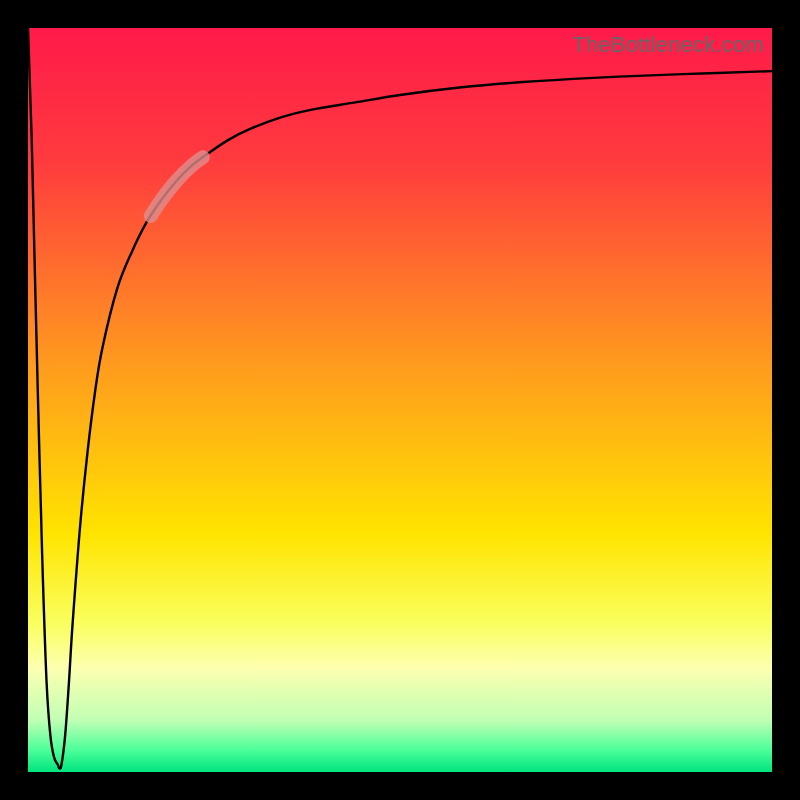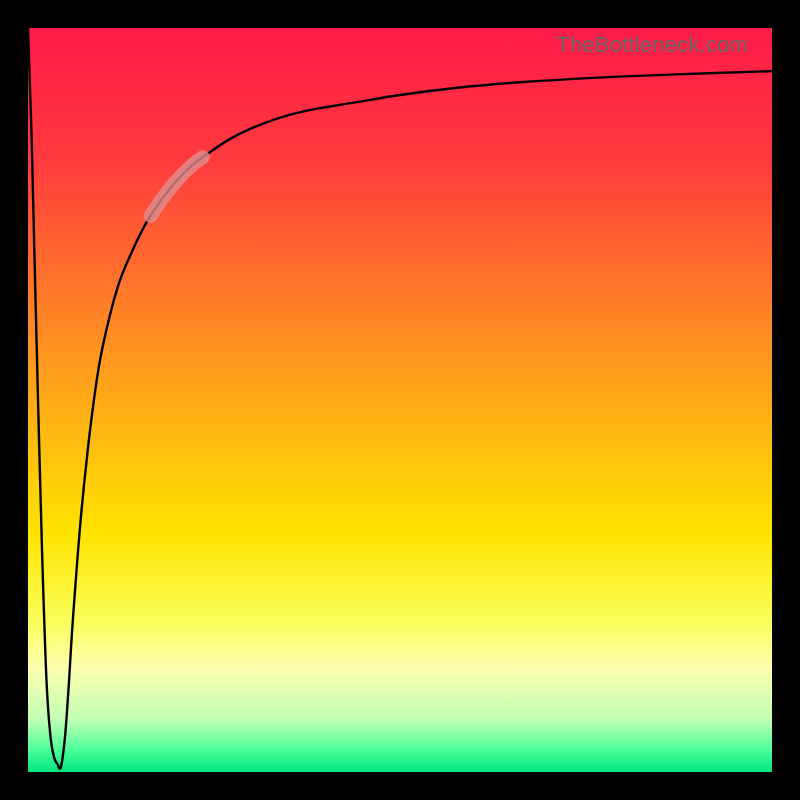--- a/index.html
+++ b/index.html
@@ -28,21 +28,21 @@
   .gradient {
     position: absolute;
     left: 0;
     top: 0;
     width: 100%;
     height: 100%;
   }
   .watermark {
     position: absolute;
     top: 4px;
-    right: 24px;
+    right: 8px;
     color: #676767;
     font-size: 22px;
     font-weight: 500;
     letter-spacing: 0.2px;
     pointer-events: none;
   }
   .curve-svg {
     position: absolute;
     left: 0;
     top: 0;

